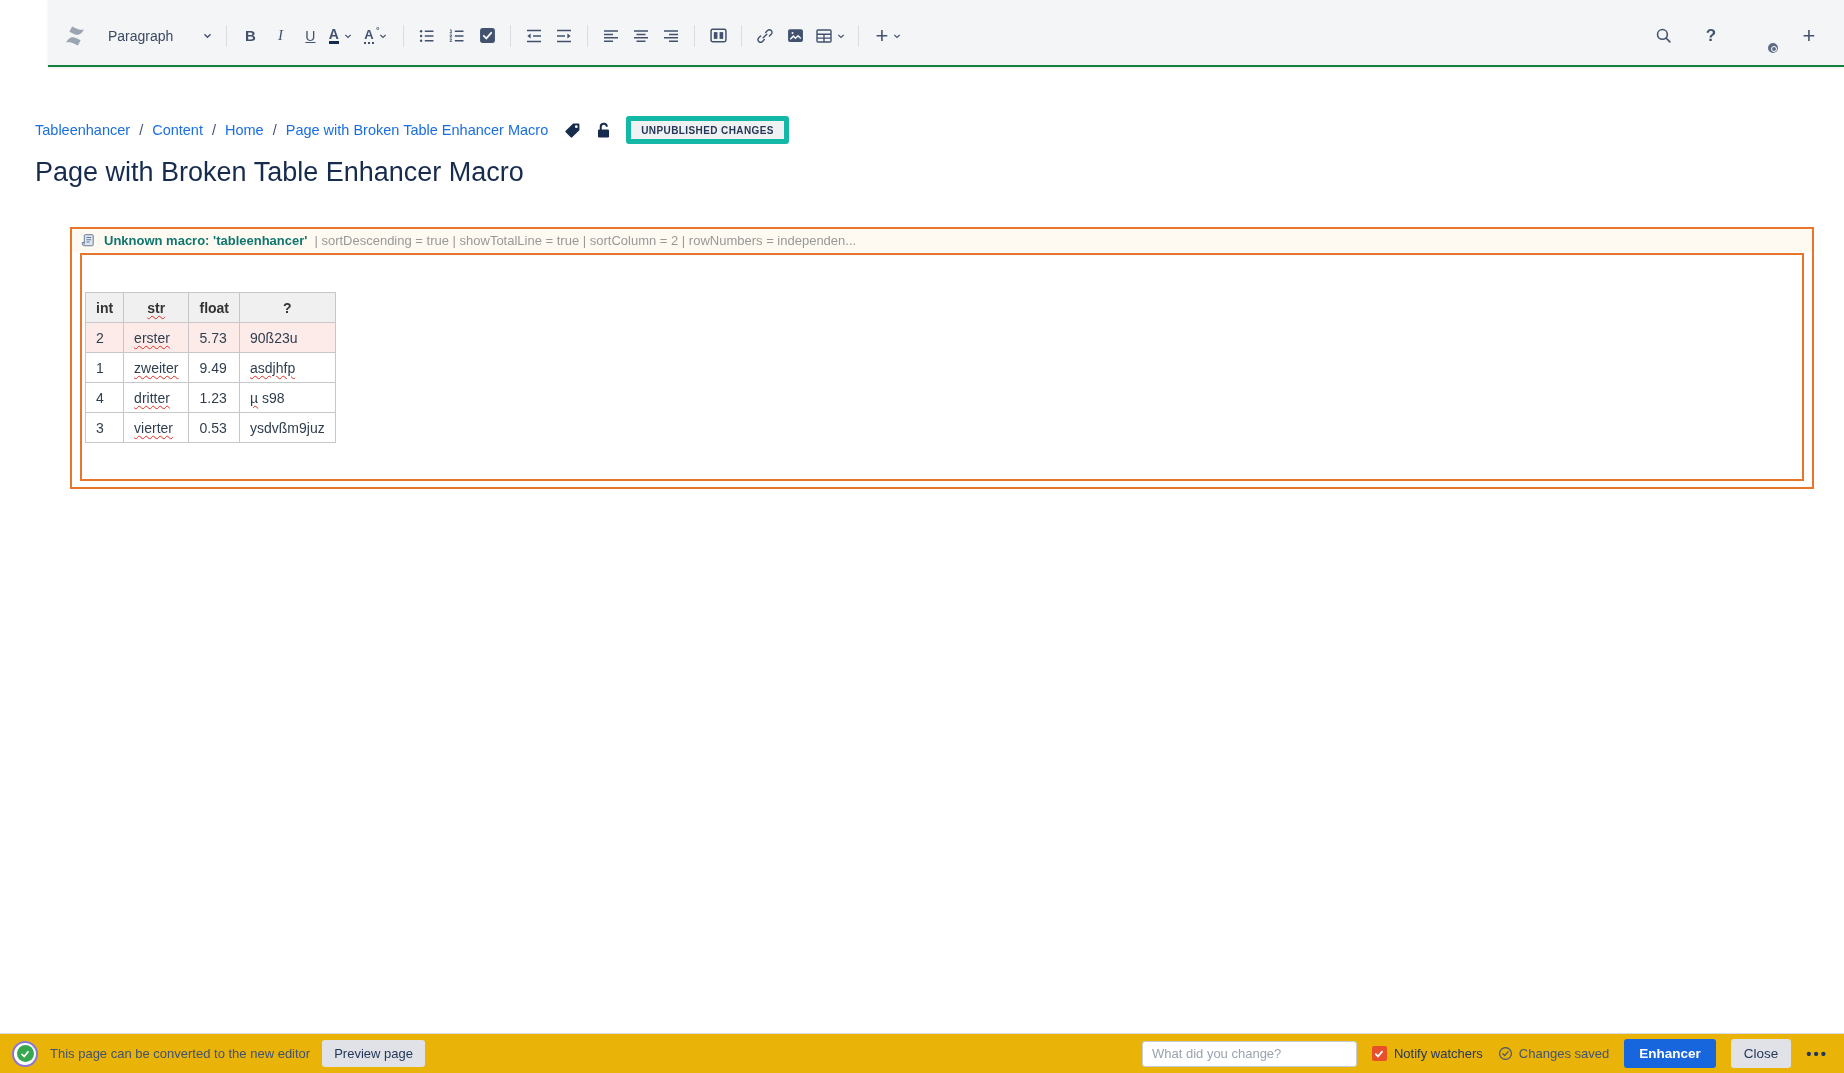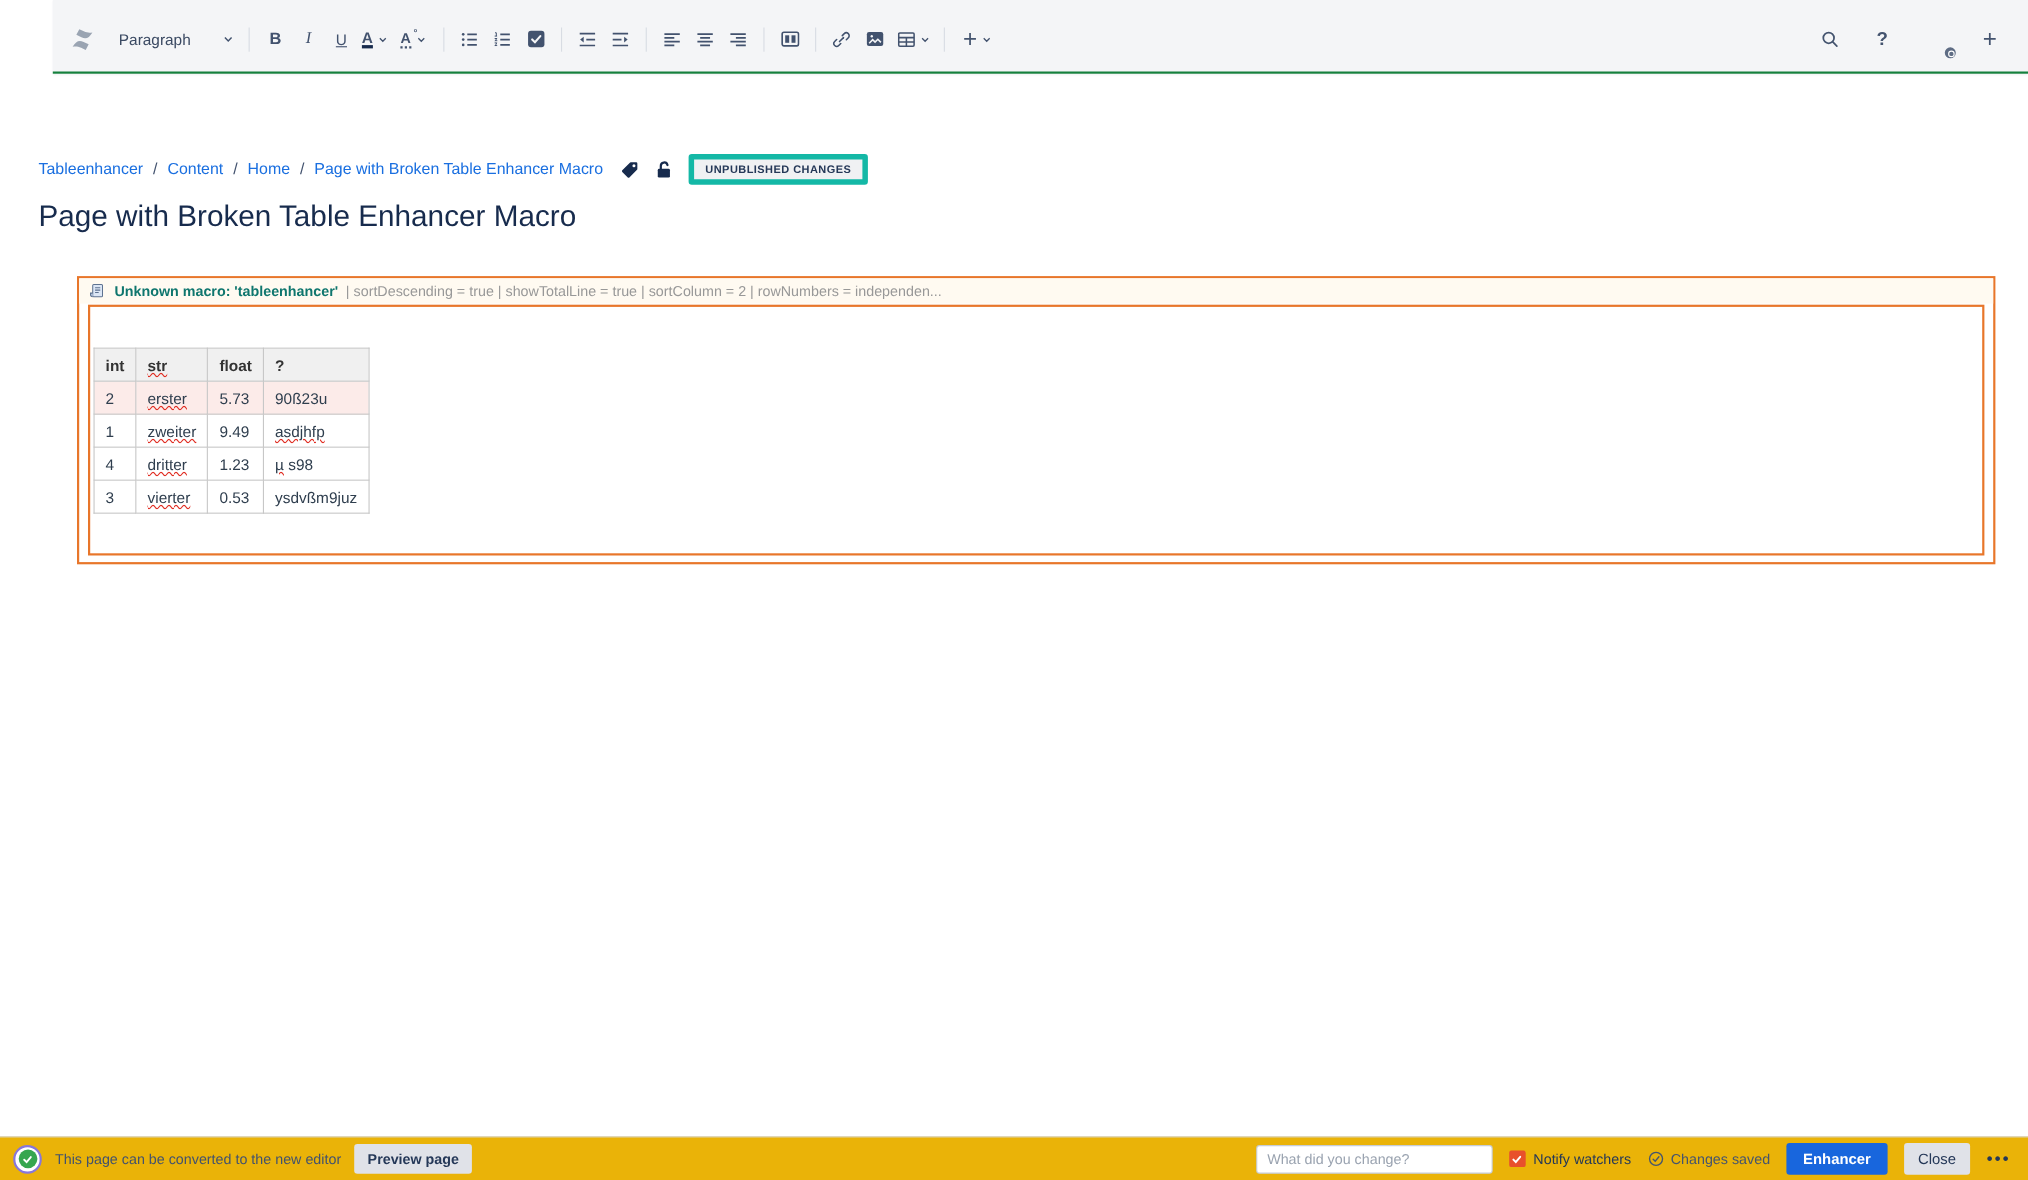--- a/index.html
+++ b/index.html
@@ -34,59 +34,59 @@
   .avatar-wrap { position:relative; width:32px; height:32px; }
   .avatar { width:32px; height:32px; border-radius:50%;
             background:radial-gradient(circle at 50% 32%, #c9a886 0 26%, #5a544b 27% 58%, #2e3236 59%); }
   .avatar-badge { position:absolute; right:-4px; bottom:-3px; width:14px; height:14px; border-radius:50%;
                   background:#5e6c84; border:2px solid #f4f5f7; }
   .avatar-badge::after { content:""; position:absolute; left:3px; top:3px; width:4px; height:4px;
                          border:1px solid #fff; border-radius:50%; }
 
   
   .content { padding-left:35px; }
-  .breadcrumbs { margin-top:73px; display:flex; align-items:center; font-size:14.5px; color:#505f79; }
+  .breadcrumbs { margin-top:49px; display:flex; align-items:center; font-size:14.5px; color:#505f79; }
   .breadcrumbs a { color:#1a6fe0; text-decoration:none; cursor:pointer; }
   .breadcrumbs .sep { margin:0 9px; color:#42526e; }
   .bc-icons { display:flex; align-items:center; gap:14px; margin-left:16px; }
   .badge { margin-left:14px; background:#f0f1f3; border:5px solid #14b8a6; border-radius:3px;
            padding:4px 10px 3px; font-size:10px; font-weight:bold; letter-spacing:.4px; color:#253858; }
   .page-title { margin-top:13px; font-size:27px; font-weight:500; color:#172b4d; }
 
   
   .macro-box { margin:39px 30px 0 35px; border:2px solid #e8762a; cursor:pointer; }
   .macro-header { background:#fffaf1; padding:4px 9px; display:flex; align-items:center; font-size:13px; }
   .macro-header .m-icon { margin-right:8px; display:flex; }
   .macro-title { font-weight:bold; color:#0f766e; }
   .macro-params { color:#989898; margin-left:7px; }
   .macro-body { margin:1px 8px 6px; border:2px solid #e8762a; background:#fff; height:228px;
                 padding:37px 12px 12px 3px; overflow:hidden; }
   table.enh { border-collapse:collapse; table-layout:fixed; font-size:14px; color:#2f3e4e; }
   table.enh th, table.enh td { border:1px solid #c7c7c7; padding:6px 10px; text-align:left; height:30px; }
-  table.enh th { background:#f0f0f0; font-weight:bold; color:#333; }
+  table.enh th { background:#f0f0f0; font-weight:bold; color:#333;text-align:center; }
   table.enh th:nth-child(1), table.enh td:nth-child(1) { width:37px; }
   table.enh th:nth-child(2), table.enh td:nth-child(2) { width:62px; }
   table.enh th:nth-child(3), table.enh td:nth-child(3) { width:46px; }
   table.enh th:nth-child(4), table.enh td:nth-child(4) { width:92px; }
   table.enh tr.hl td { background:#fcebe9; }
   .sp { text-decoration:underline; text-decoration-style:wavy; text-decoration-color:#e02b20;
         text-decoration-thickness:1px; text-underline-offset:2px; }
 
   
   .footer { position:absolute; left:0; right:0; bottom:0; height:40px; background:#eab308;
             border-top:1px solid #d9dce1; display:flex; align-items:center; justify-content:space-between;
             padding:0 16px 0 12px; }
   .f-left { display:flex; align-items:center; gap:12px; font-size:13px; color:#42526e; }
   .convert-badge { width:26px; height:26px; border-radius:50%; border:2px solid #8777d9; background:#fff;
                    display:flex; align-items:center; justify-content:center; }
   .convert-inner { width:17px; height:17px; border-radius:50%; background:#36a64f;
                    display:flex; align-items:center; justify-content:center; }
   .btn { border:none; border-radius:3px; cursor:pointer; font-family:"Liberation Sans",sans-serif; }
   .btn-gray { background:#e0e2e8; color:#253858; font-size:13px; padding:6px 12px; }
-  .btn-gray.bold { font-weight:bold; }
+  .btn-gray.bold { font-weight:normal; }
   .f-right { display:flex; align-items:center; gap:15px; }
   .comment-input { width:215px; height:26px; border:1px solid #c5ccd6; border-radius:3px; background:#fff;
                    padding:0 9px; font-size:13px; color:#333; font-family:"Liberation Sans",sans-serif; }
   .comment-input::placeholder { color:#9aa3b0; }
   .chk-label { display:flex; align-items:center; gap:7px; font-size:13px; color:#253858; cursor:pointer; }
   .chk { width:15px; height:15px; border-radius:2px; background:#e8502c; display:flex;
          align-items:center; justify-content:center; }
   .saved { display:flex; align-items:center; gap:6px; font-size:13px; color:#44546f; }
   .btn-publish { background:#1866dd; color:#fff; font-weight:bold; font-size:13.5px; padding:7px 15px; }
   .btn-close { background:#e0e2e8; color:#253858; font-size:13.5px; padding:7px 13px; }

